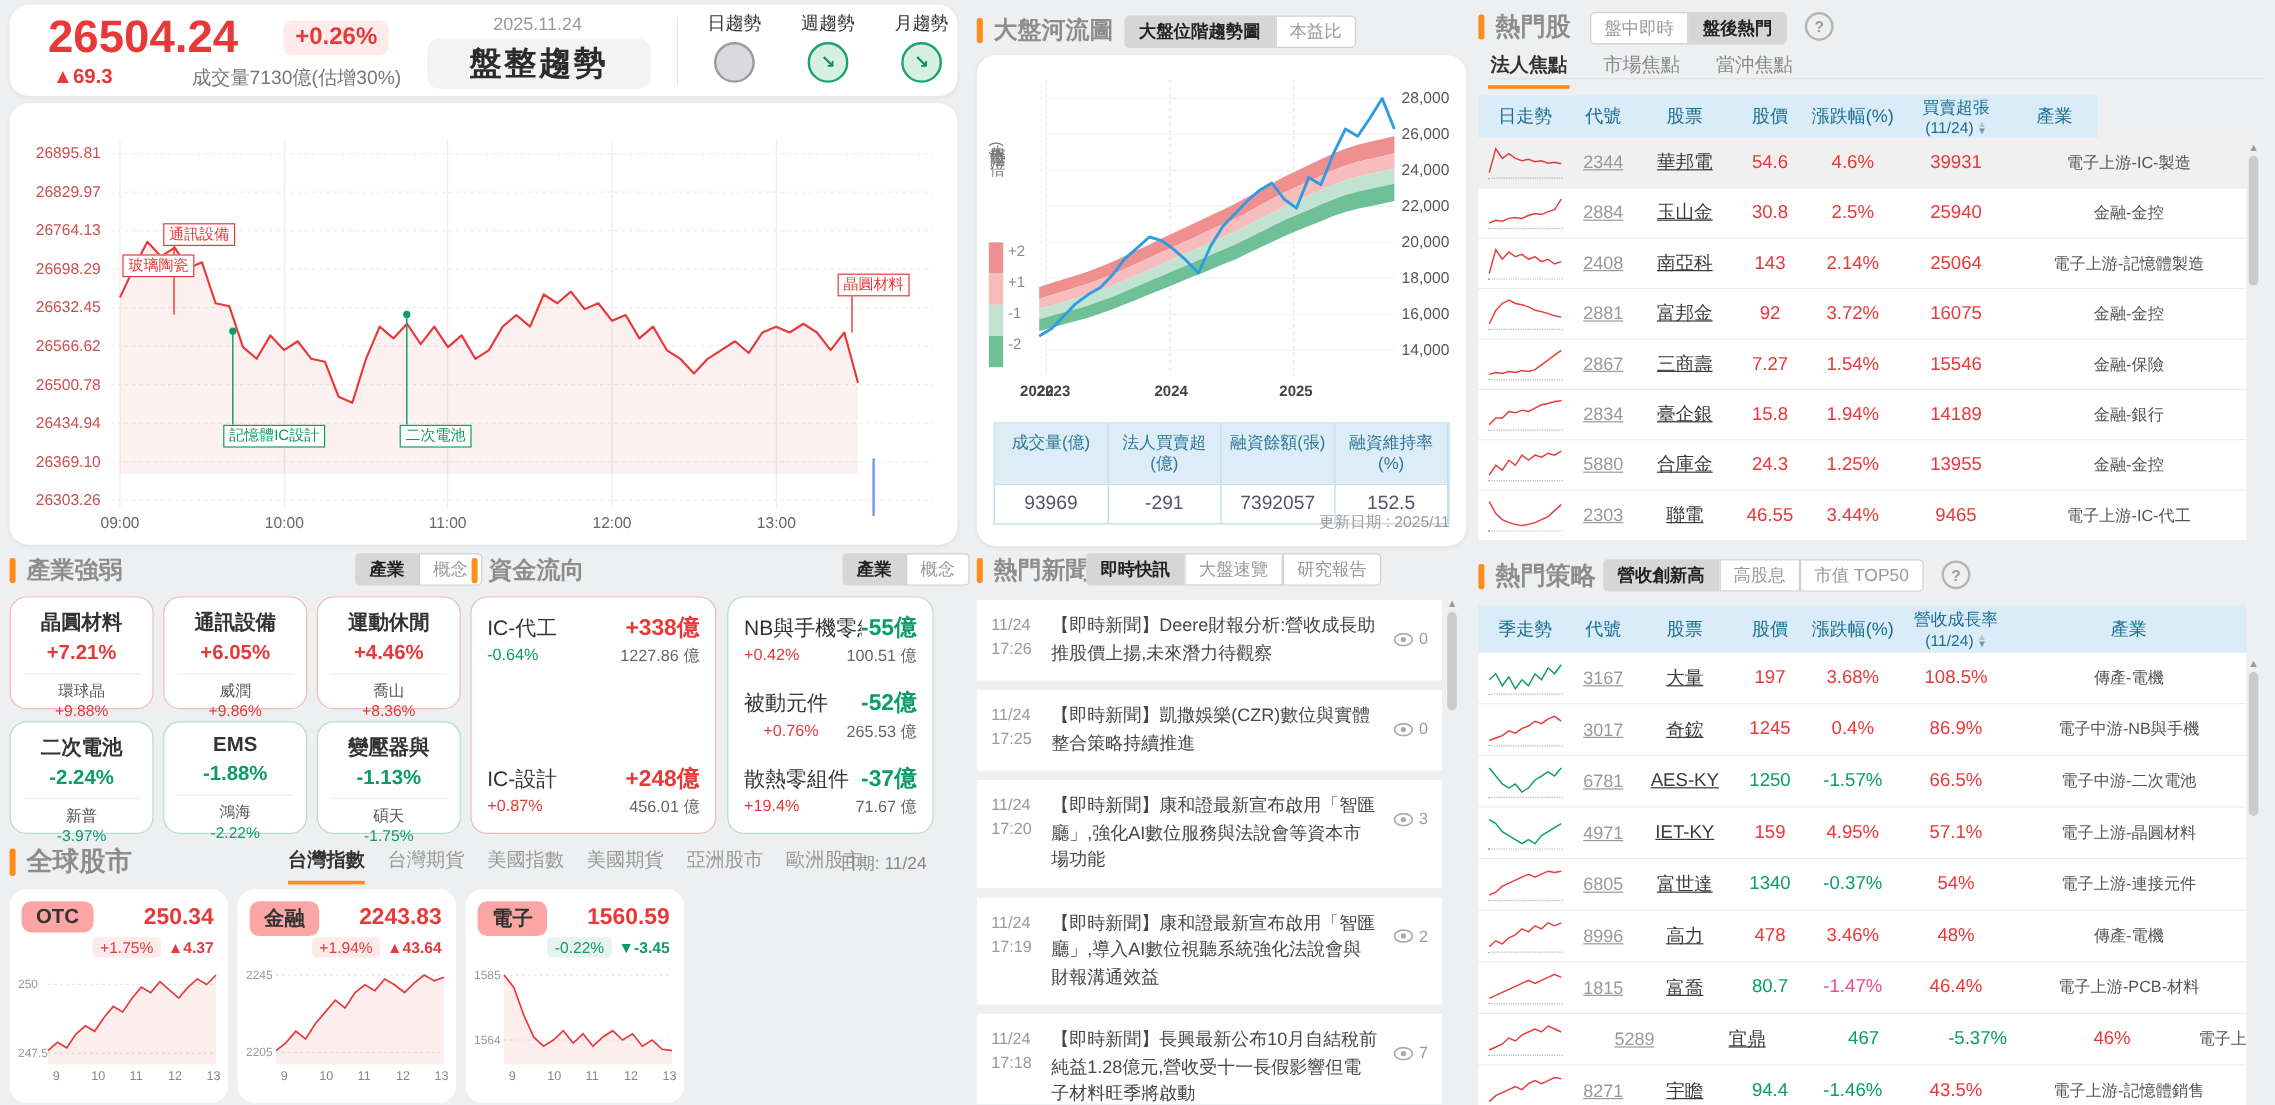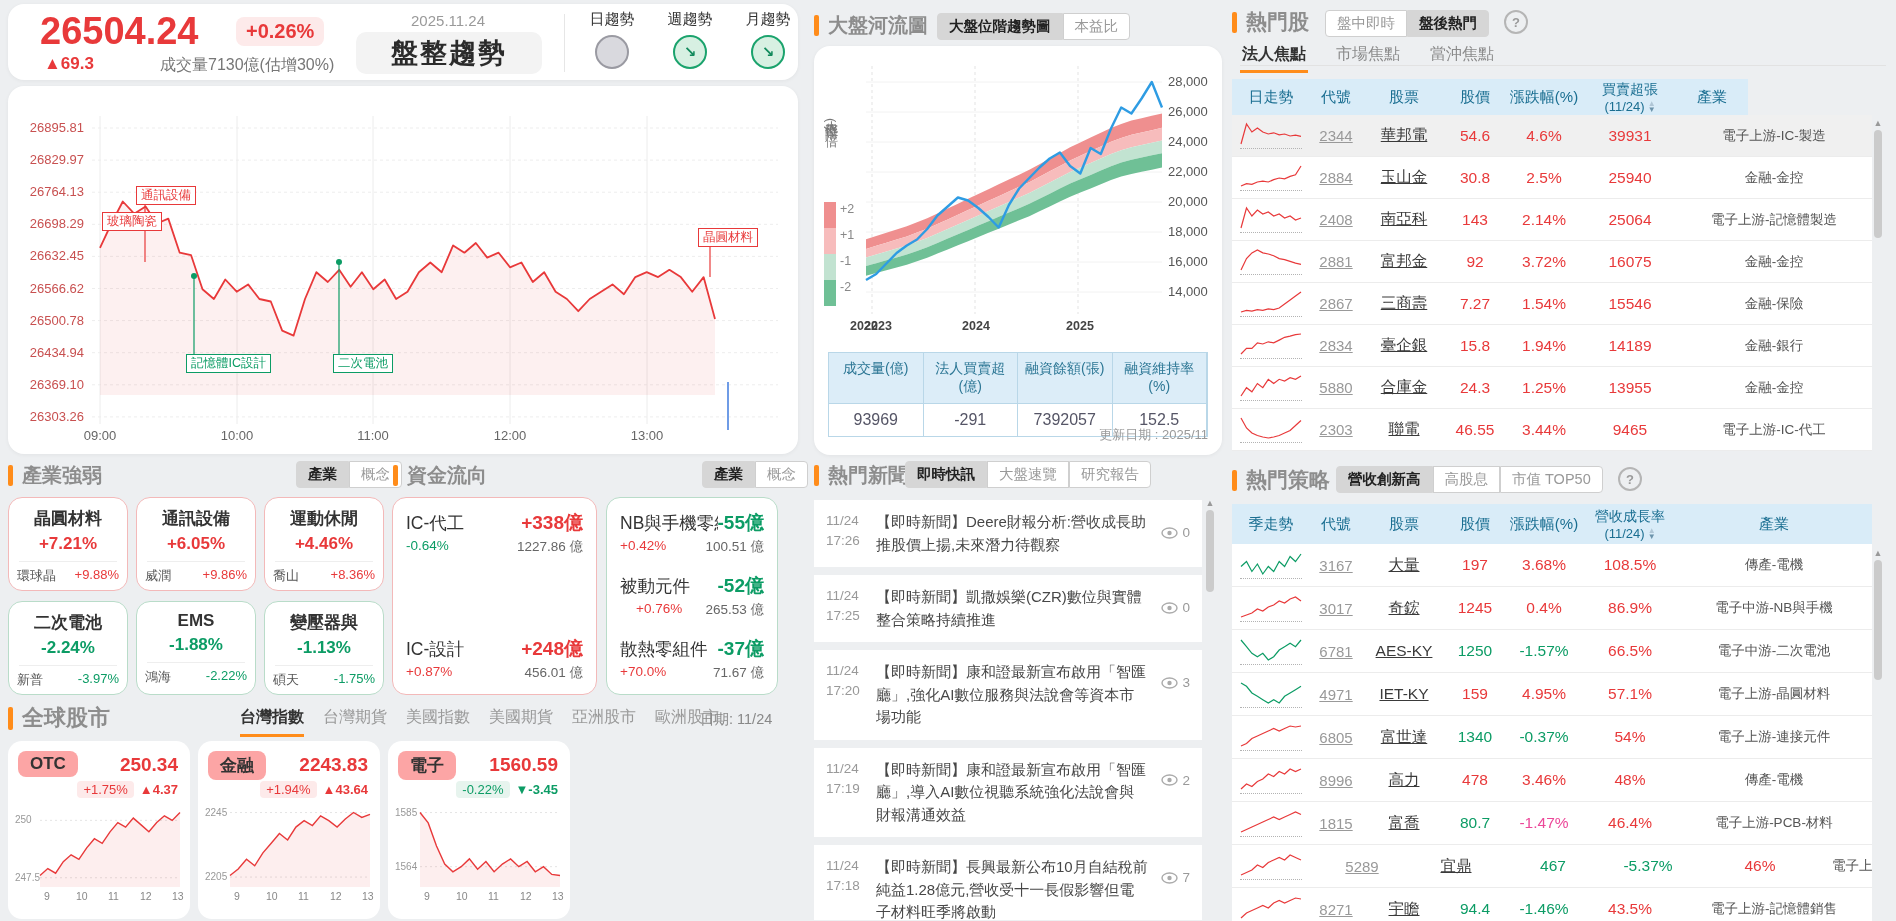--- a/index.html
+++ b/index.html
@@ -28,21 +28,21 @@
   .trow .num{font-size:15.5px;}
   .trow .ind{font-size:13.5px;color:#555;white-space:nowrap;overflow:hidden;}
   .sparkwrap{width:62px;margin:0 auto;border-bottom:1px dotted #b3b3b3;padding-bottom:2px;line-height:0;}
   .sort{display:inline-flex;flex-direction:column;line-height:6px;font-size:8px;color:#b0c6d6;margin-left:3px;vertical-align:middle;}
   .sort .dn{color:#6d94ac;}
   .icard{position:absolute;width:118px;height:92px;background:#fff;border-radius:14px;text-align:center;}
   .icard.up{border:1.5px solid #f3b9b9;} .icard.down{border:1.5px solid #b9dcc9;}
   .icard .t{font-size:17px;font-weight:bold;color:#333;margin-top:9px;}
   .icard .p{font-size:17px;font-weight:bold;margin-top:4px;}
   .icard .dv{height:1px;background:#eee;margin:7px 10px 5px 10px;}
-  .icard .b{display:flex;justify-content:space-between;padding:0 8px;font-size:13px;}
+  .icard .b{display:flex;justify-content:space-between;padding:0 8px;font-size:13px;flex-direction:column;}
   .icard .b .l{color:#555;} 
   .fcard{position:absolute;width:205px;height:198px;background:#fff;border-radius:14px;display:flex;flex-direction:column;
          justify-content:space-between;padding:12px 13px;box-sizing:border-box;}
   .fcard.in{border:1.5px solid #f3b9b9;} .fcard.out{border:1.5px solid #b9dcc9;}
   .fent .r1{display:flex;justify-content:space-between;align-items:baseline;white-space:nowrap;}
   .fent .n{font-size:17.5px;color:#333;overflow:hidden;}
   .fent .a{font-size:19px;font-weight:bold;}
   .fent .r2{display:flex;justify-content:space-between;font-size:13.5px;margin-top:2px;}
   .fent .tt{color:#666;}
   .gtab{font-size:16px;color:#999;margin-right:19px;padding-bottom:6px;cursor:pointer;white-space:nowrap;}
@@ -198,21 +198,21 @@
         <span style="color: rgb(232, 57, 58); margin-left: 16px;">+0.76%</span>
         <span class="tt">265.53 億</span>
       </div>
     </div>
     <div class="fent">
       <div class="r1">
         <span class="n">散熱零組件</span>
         <span class="a" style="color: rgb(12, 156, 101);">-37億</span>
       </div>
       <div class="r2">
-        <span style="color: rgb(232, 57, 58);">+70.0%</span>
+        <span style="color: rgb(232, 57, 58);">+19.4%</span>
         <span class="tt">71.67 億</span>
       </div>
     </div>
   </div>
 
 <div class="sec-title" style="left:8px;top:703px;font-size:22px;">
   <span class="obar" style="height:23px;"></span>
   <span>全球股市</span>
 </div>
 <div class="abs" id="global-tabs" style="left:240px;top:707px;display:flex;">

